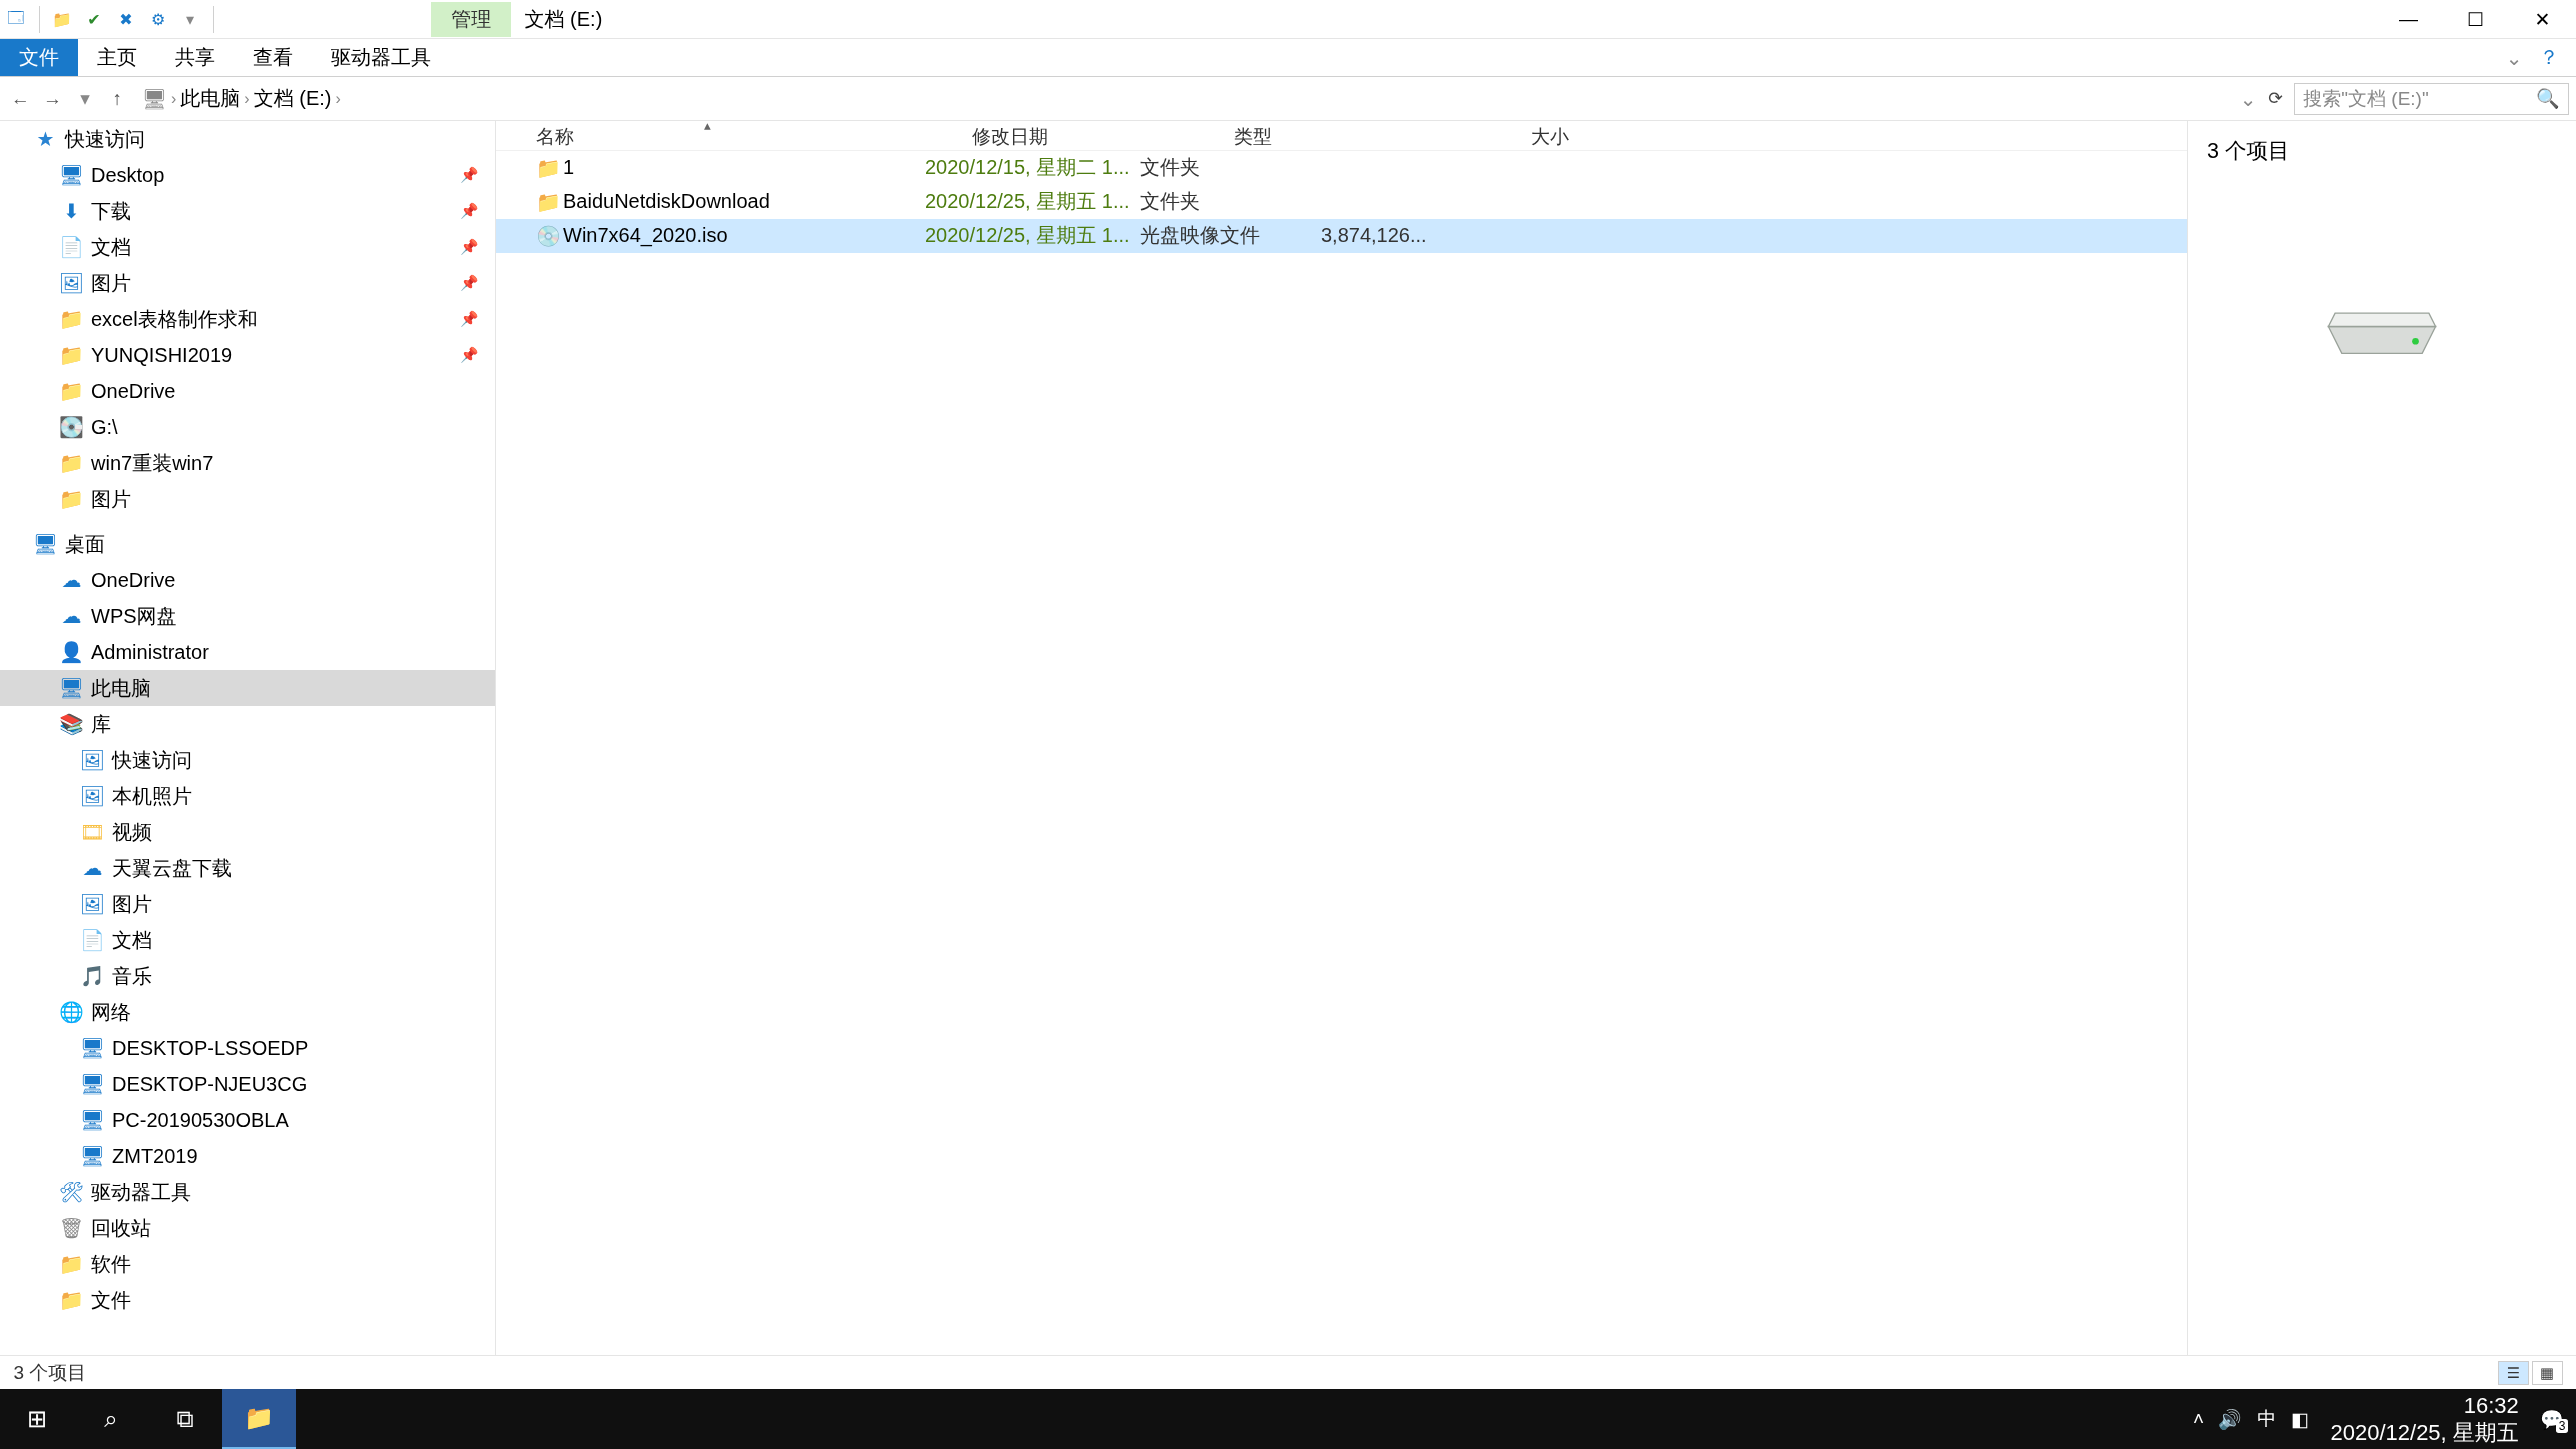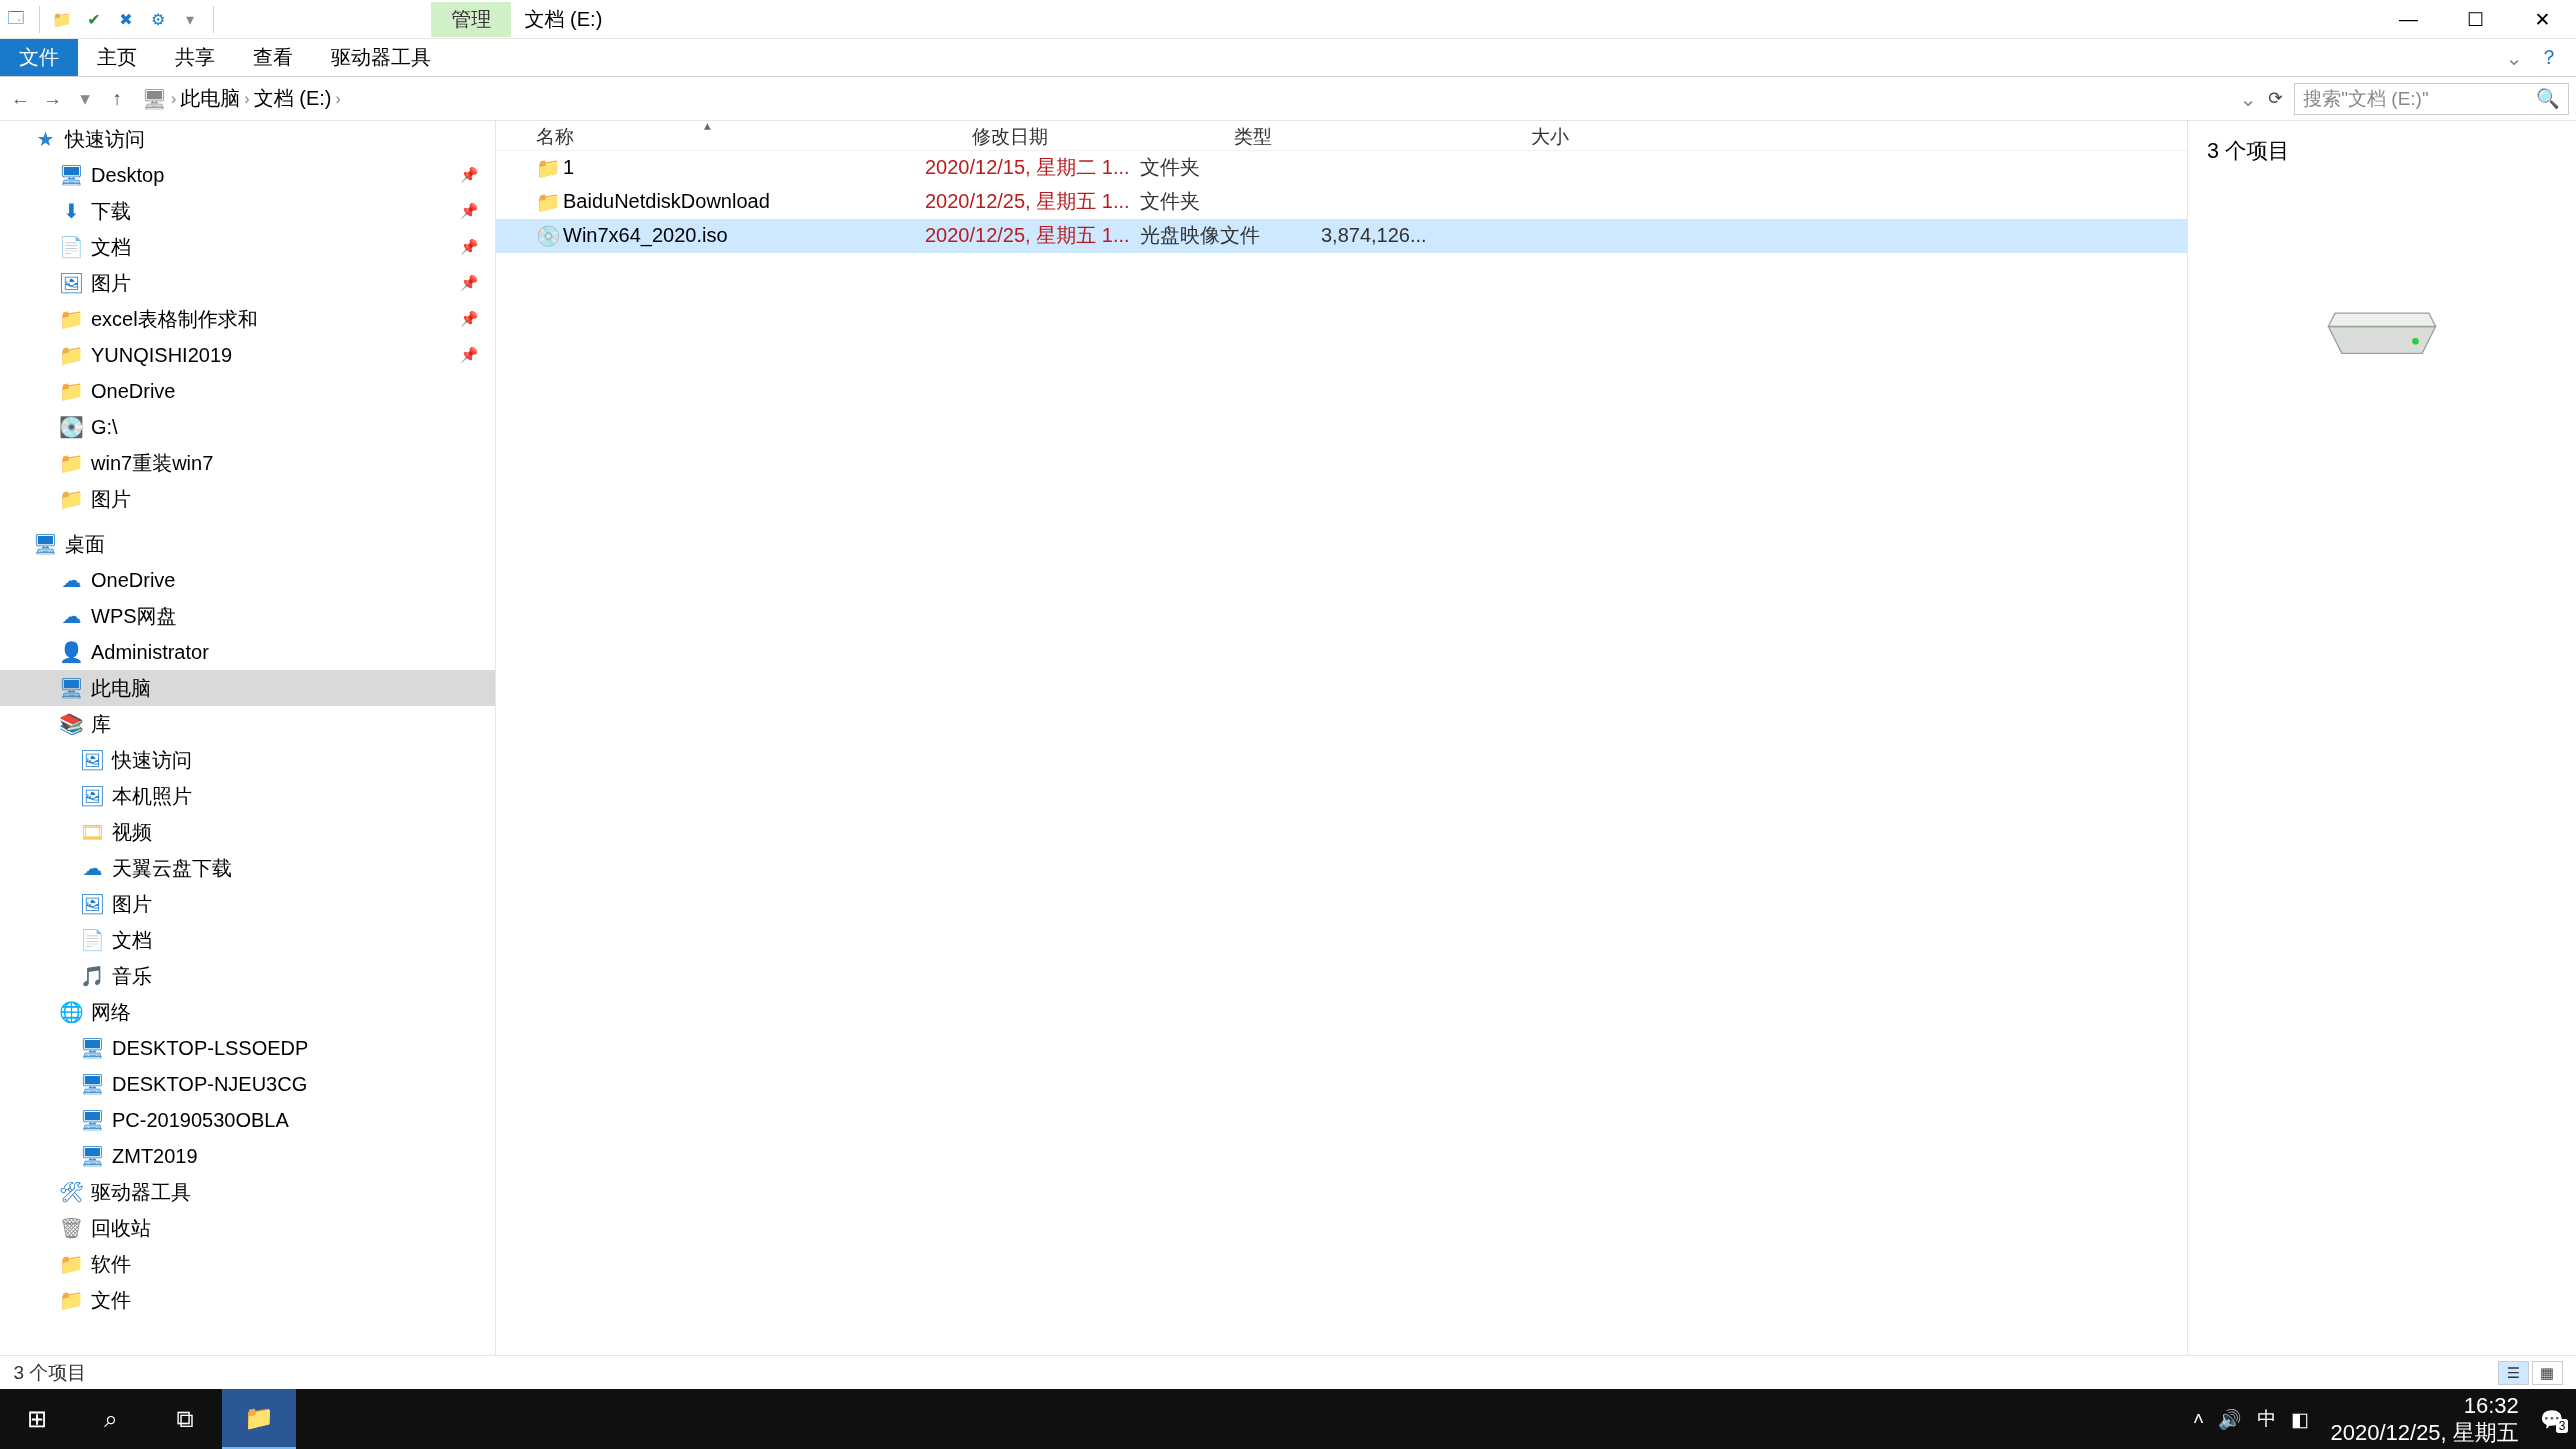--- a/index.html
+++ b/index.html
@@ -49,21 +49,21 @@
 .colheaders { height: 29.5px; display: flex; align-items: flex-end; font-size: 19px; color: #333; padding-left: 40px; border-bottom: 0.7px solid #f0f0f0; gap: 47px; }
 .colheaders .colname { width: 389px; position: relative; }
 .colheaders .coldate { width: 215px; }
 .colheaders .coltype { width: 181px; }
 .colheaders .colsize { width: 107px; text-align: right; }
 .colheaders .sortmark { position: absolute; left: 168px; top: -5.4px; font-size: 13.4px; color: #666; }
 .filerow { height: 34px; display: flex; align-items: center; padding-left: 40px; font-size: 20px; }
 .filerow.selected { background: #cde8ff; }
 .filerow .cicon { width: 27px; display: inline-flex; }
 .filerow .cname { width: 362px; }
-.filerow .cdate { width: 215px; color: #b91c1c; }
+.filerow .cdate { width: 215px; color: #4d7c0f; }
 .filerow .ctype { width: 181px; color: #333; }
 .filerow .csize { width: 107px; color: #333; }
 
 
 .preview { width: 389px; border-left: 0.7px solid #e5e5e5; padding: 14.8px 19px; font-size: 21.5px; color: #000; }
 .preview-drive { margin-top: 121px; display: flex; justify-content: center; }
 .drive-svg { width: 134px; height: 81px; }
 
 
 .statusbar { height: 34px; border-top: 0.7px solid #e5e5e5; display: flex; align-items: center; font-size: 19px; padding: 0 13.4px; color: #333; }

